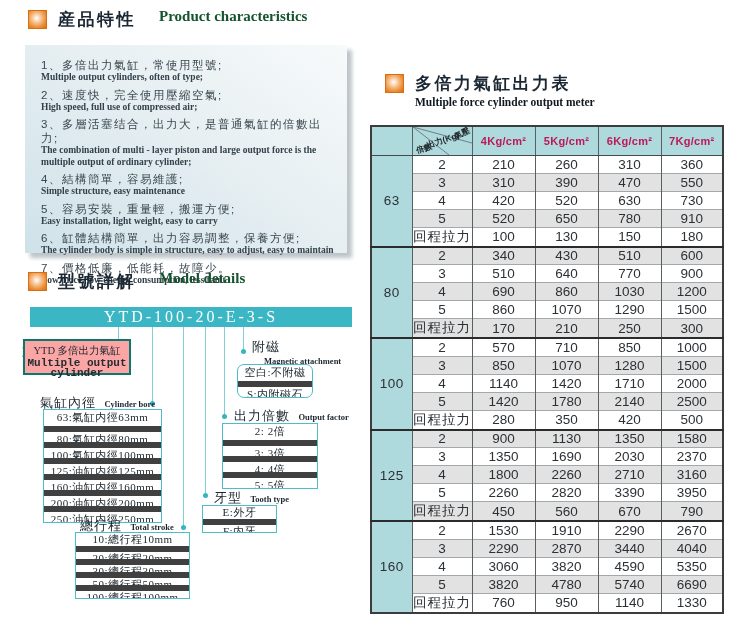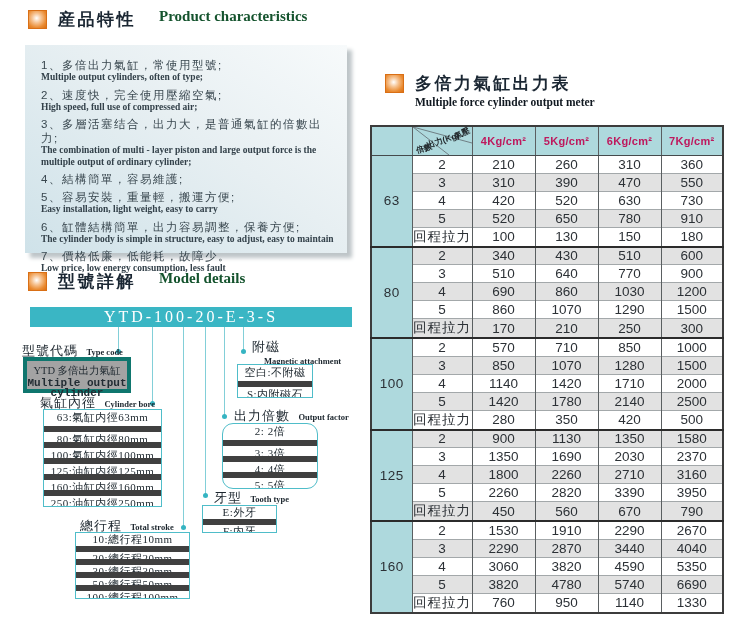--- a/index.html
+++ b/index.html
@@ -33,22 +33,22 @@
   .diag-label { position:absolute; white-space:nowrap; }
   .diag-label .zh { font-size:13px; font-weight:normal; color:#1c262e; letter-spacing:1px; }
   .diag-label .en { font-family:"Liberation Serif", serif; font-size:8.5px; font-weight:bold; color:#1c262e; margin-left:4px; }
   .diag-label.stacked .en { display:block; margin-left:12px; }
   .opt-box { position:absolute; border:1px solid #4fbdc9; background:#fff; }
   .opt-row { border-top:6px solid #404040; text-align:center; overflow:hidden;
     font-family:"Liberation Serif", serif; font-size:11px; color:#222c33; letter-spacing:0.5px; }
   .opt-row:first-child { border-top:none; }
   .rows-16 .opt-row { height:16px; line-height:15px; }
   .rows-13 .opt-row { height:13px; line-height:12px; }
-  .type-box { position:absolute; left:23px; top:357px; width:108px; height:36px;
-    border:4px solid #0f766e; background:#a3a3a3; text-align:center; }
+  .type-box { position:absolute; left:23px; top:339px; width:108px; height:36px;
+    border:2px solid #0f766e; background:#fca5a5; text-align:center; }
   .type-box .l1 { font-family:"Liberation Serif", serif; font-size:10.5px; color:#222c33; line-height:15px; margin-top:2px; }
   .type-box .l2 { font-family:Liberation Mono, monospace; font-size:11px; font-weight:bold; color:#222c33; line-height:10px; }
 
   
   .right-col { position:absolute; left:365px; top:0; width:369px; height:619px; }
   .out-table { position:absolute; left:5px; top:125px; width:352px;
     border-collapse:collapse; table-layout:fixed; border:2px solid #3c3c3c; }
   .out-table td, .out-table th { border-left:1px solid #5a5f61; border-top:1px solid #a3a8aa;
     text-align:center; vertical-align:middle; }
   .out-table thead td, .out-table thead th { background:#aed9dd; border-top:1px solid #3c3c3c;
@@ -86,20 +86,21 @@
     <div class="feat-item">
       <div class="feat-zh">2、速度快，完全使用壓縮空氣;</div>
       <div class="feat-en">High speed, full use of compressed air;</div>
     </div>
     <div class="feat-item">
       <div class="feat-zh">3、多層活塞结合，出力大，是普通氣缸的倍數出力;</div>
       <div class="feat-en">The combination of multi - layer piston and large output force is the multiple output of ordinary cylinder;</div>
     </div>
     <div class="feat-item">
       <div class="feat-zh">4、結構簡單，容易維護;</div>
+      <div class="feat-en">Simple structure, easy maintenance</div>
     </div>
     <div class="feat-item">
       <div class="feat-zh">5、容易安裝，重量輕，搬運方便;</div>
       <div class="feat-en">Easy installation, light weight, easy to carry</div>
     </div>
     <div class="feat-item">
       <div class="feat-zh">6、缸體結構簡單，出力容易調整，保養方便;</div>
       <div class="feat-en">The cylinder body is simple in structure, easy to adjust, easy to maintain</div>
     </div>
     <div class="feat-item">
@@ -135,43 +136,44 @@
   </div>
   <div class="type-box">
     <div class="l1">YTD 多倍出力氣缸</div>
     <div class="l2">Multiple output cylinder</div>
   </div>
 
   <div class="diag-label stacked" style="left:252px; top:337px;">
     <span class="zh">附磁</span>
     <span class="en">Magnetic attachment</span>
   </div>
-  <div class="opt-box rows-16" style="left:237px; top:364px; width:76px;">
+  <div class="opt-box rows-16" style="left:237px; top:364px; width:76px;border-radius:7px;">
       <div class="opt-row">空白:不附磁</div>
       <div class="opt-row">S:内附磁石</div>
     </div>
 
   <div class="diag-label" style="left:40px; top:393px;">
     <span class="zh">氣缸內徑</span>
     <span class="en">Cylinder bore</span>
   </div>
   <div class="opt-box rows-16" style="left:43px; top:409px; width:119px;">
       <div class="opt-row">63:氣缸内徑63mm</div>
       <div class="opt-row">80:氣缸内徑80mm</div>
       <div class="opt-row">100:氣缸内徑100mm</div>
       <div class="opt-row">125:油缸内徑125mm</div>
       <div class="opt-row">160:油缸内徑160mm</div>
+      <div class="opt-row">200:油缸内徑200mm</div>
       <div class="opt-row">250:油缸内徑250mm</div>
     </div>
 
   <div class="diag-label" style="left:234px; top:406px;">
     <span class="zh">出力倍數</span>
     <span class="en">Output factor</span>
   </div>
-  <div class="opt-box rows-16" style="left:222px; top:423px; width:96px;border-radius:11px;">
+  <div class="opt-box rows-16" style="left:222px; top:423px; width:96px;">
       <div class="opt-row">2: 2倍</div>
       <div class="opt-row">3: 3倍</div>
       <div class="opt-row">4: 4倍</div>
       <div class="opt-row">5: 5倍</div>
     </div>
 
   <div class="diag-label" style="left:214px; top:488px;">
     <span class="zh">牙型</span>
     <span class="en">Tooth type</span>
   </div>

